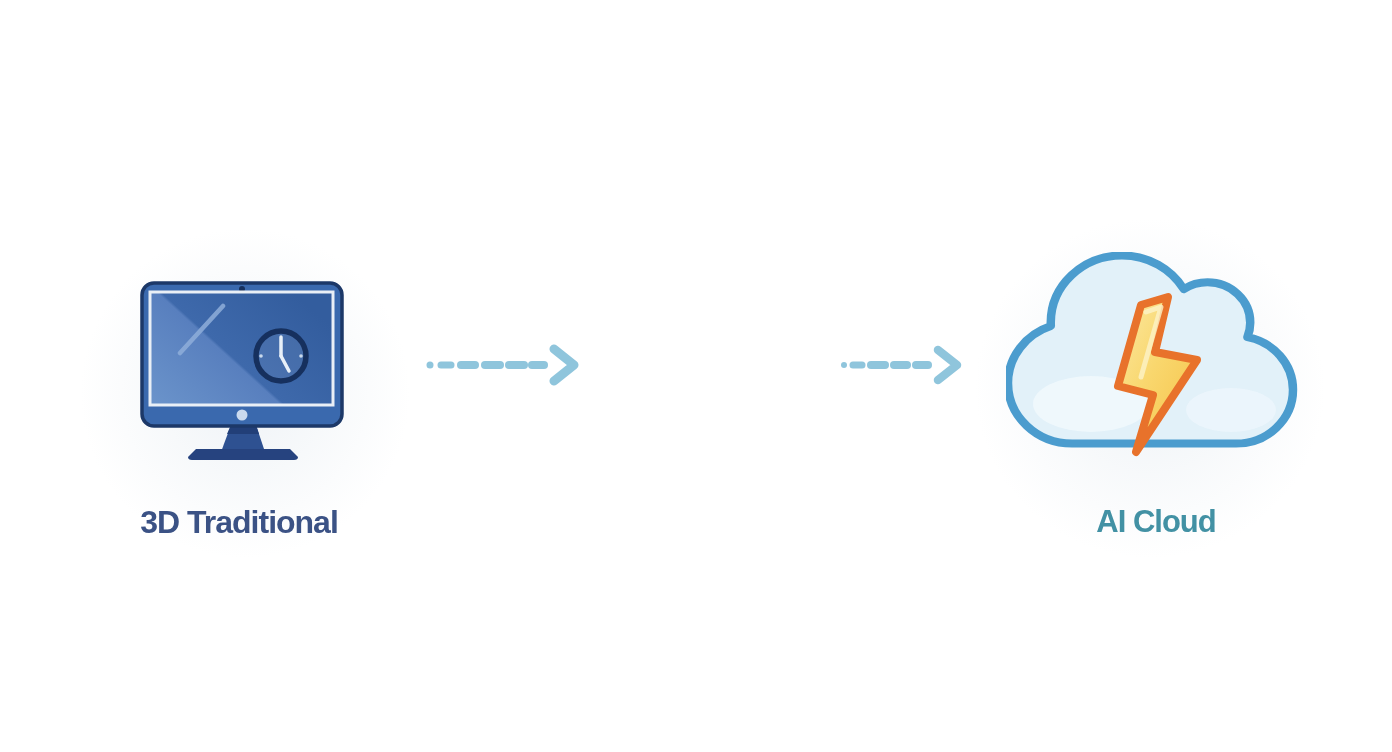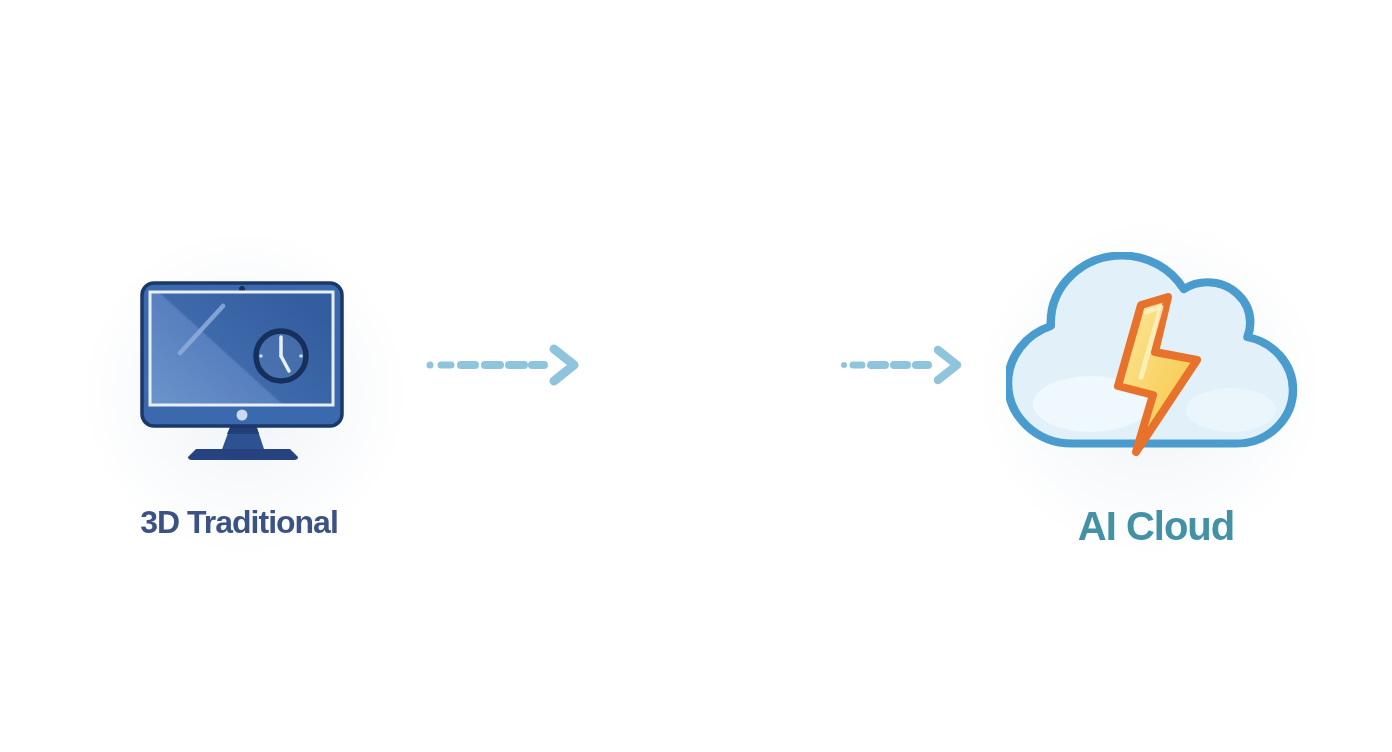--- a/index.html
+++ b/index.html
@@ -98,16 +98,16 @@
       </defs>
 
       <path transform="translate(2,-10) scale(0.4453,0.42)" d="M0 336c0 79.5 64.5 144 144 144H512c70.7 0 128-57.3 128-128c0-61.9-44-113.6-102.4-125.4c4.1-10.7 6.4-22.4 6.4-34.6c0-53-43-96-96-96c-19.7 0-38.1 6-53.3 16.2C367 64.2 315.3 32 256 32C167.6 32 96 103.6 96 192c0 2.7 .1 5.4 .2 8.1C40.2 219.8 0 273.2 0 336z" stroke="#4B9CCE" stroke-width="19" stroke-linejoin="round" fill="#E2F1F9"></path>
       <ellipse cx="85" cy="152" rx="58" ry="28" fill="#F1F9FD" opacity="0.85"></ellipse>
       <ellipse cx="225" cy="158" rx="45" ry="22" fill="#F1F9FD" opacity="0.6"></ellipse>
 
       <path d="M135 53 L162 45 L149 100 L191 108 L130 200 L147 143 L112 134 Z" fill="url(#boltGrad)" stroke-width="8" stroke-linejoin="round" stroke-linecap="round" stroke="#E8722B"></path>
       <path d="M140 60 L155 55 L135 125" fill="none" stroke="#FDF3C8" stroke-width="5" stroke-linejoin="round" stroke-linecap="round" opacity="0.8"></path>
     </svg>
 
-    <div class="stage-label label-teal" style="left:181px;top:288px;font-size:40px;">AI Cloud</div>
+    <div class="stage-label label-teal" style="left:181px;top:288px;font-size:31px;">AI Cloud</div>
   </section>
 
 </div>
 
 </body></html>

